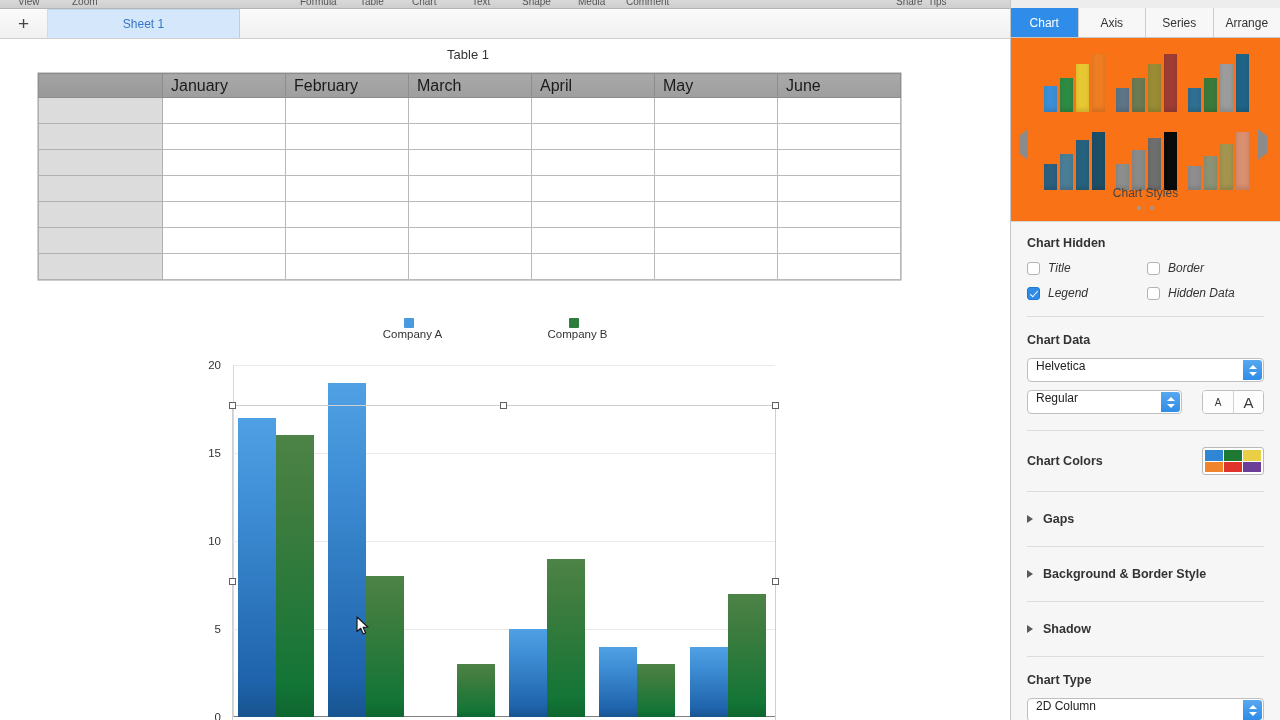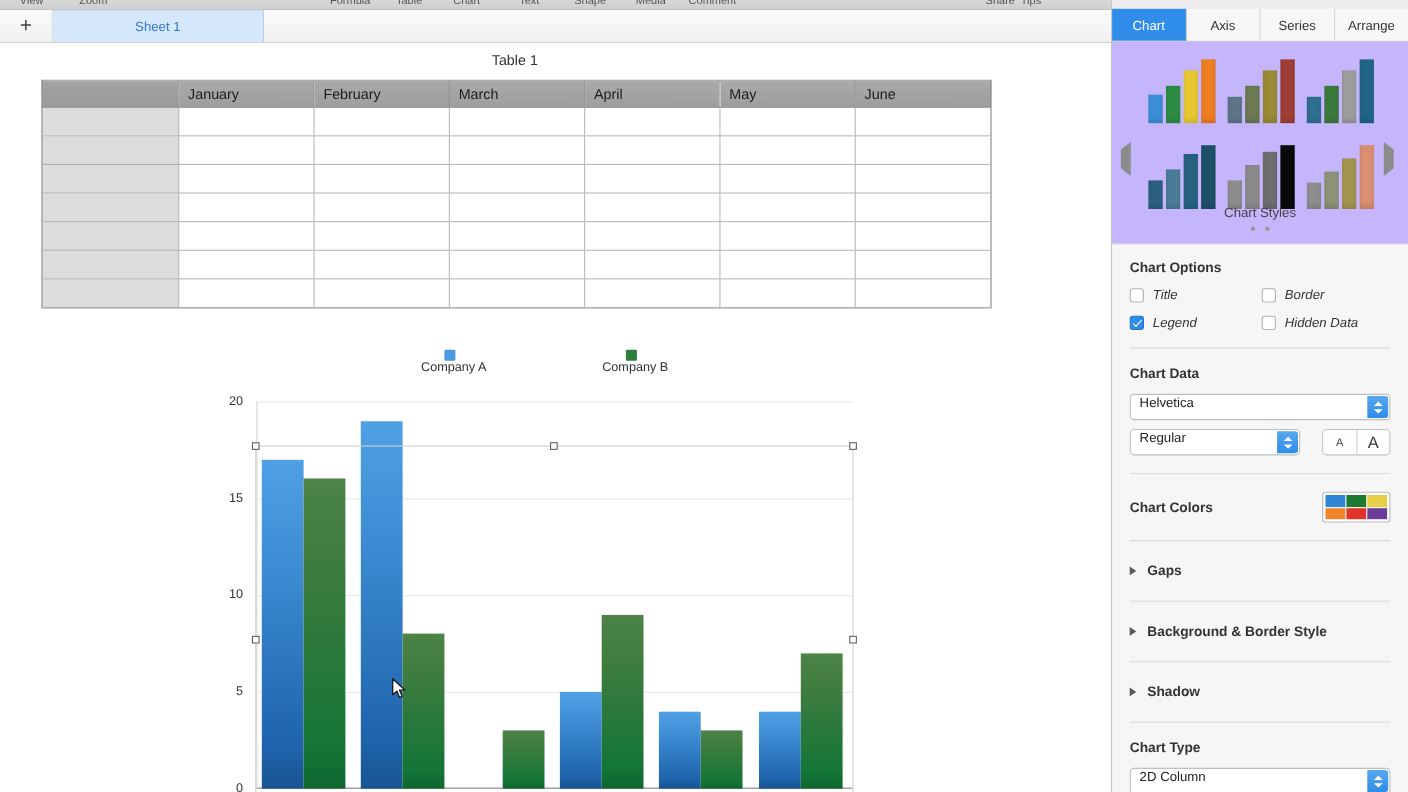--- a/index.html
+++ b/index.html
@@ -62,21 +62,21 @@
     box-shadow: 0 0 0 0.5px #9b9b9b;
   }
   .sheet-table td, .sheet-table th {
     border: 1px solid #b9b9b9; height: 26px; padding: 0 8px;
     font-size: 12px; font-weight: normal; text-align: left;
     color: #222; background: #ffffff; overflow: hidden;
   }
   .sheet-table thead th {
     background: linear-gradient(to bottom, #a9a9a9, #9e9e9e);
     color: #1b1b1b; height: 24px; border-color: #8d8d8d;
-    font-size: 13px;
+    font-size: 16px;
   }
   .sheet-table thead th.corner { background: linear-gradient(to bottom, #a3a3a3, #999); }
   .sheet-table tbody td.rowhdr {
     background: #dcdcdc; border-color: #b0b0b0;
   }
   .col-hdr { width: 123px; }
   .col-rh  { width: 124px; }
 
   
   .chart-area { position: absolute; left: 0; top: 0; width: 1010px; height: 680px; }
@@ -140,21 +140,21 @@
   }
   .insp-tab {
     flex: 1; display: flex; align-items: center; justify-content: center;
     font-size: 12px; color: #333; background: #f7f7f7;
     border-right: 1px solid #cdcdcd; cursor: pointer;
   }
   .insp-tab:last-child { border-right: none; }
   .insp-tab.active { background: #2f8ce8; color: #fff; }
 
   .styles-panel {
-    position: relative; height: 184px; background: #c4b5fd;
+    position: relative; height: 184px; background: #f97316;
     border-bottom: 1px solid #d6d6d6;
   }
   .styles-grid {
     position: absolute; left: 30px; top: 8px;
     width: 210px; display: grid;
     grid-template-columns: repeat(3, 1fr);
     grid-template-rows: repeat(2, 72px);
     gap: 6px 6px;
   }
   .style-thumb { position: relative; height: 72px; }
@@ -493,21 +493,21 @@
       <div class="arrow-btn right"><span class="tri r"></span></div>
       <div class="styles-label">Chart Styles</div>
       <div class="dots">
         <span class="dot"></span>
         <span class="dot"></span>
       </div>
     </div>
 
     <div class="insp-body">
 
-      <div class="sect-title">Chart Options</div>
+      <div class="sect-title">Chart Hidden</div>
       <div class="opt-grid">
         <div class="opt">
           <span class="cb"></span>
           <span>Title</span>
         </div>
         <div class="opt">
           <span class="cb"></span>
           <span>Border</span>
         </div>
         <div class="opt">

